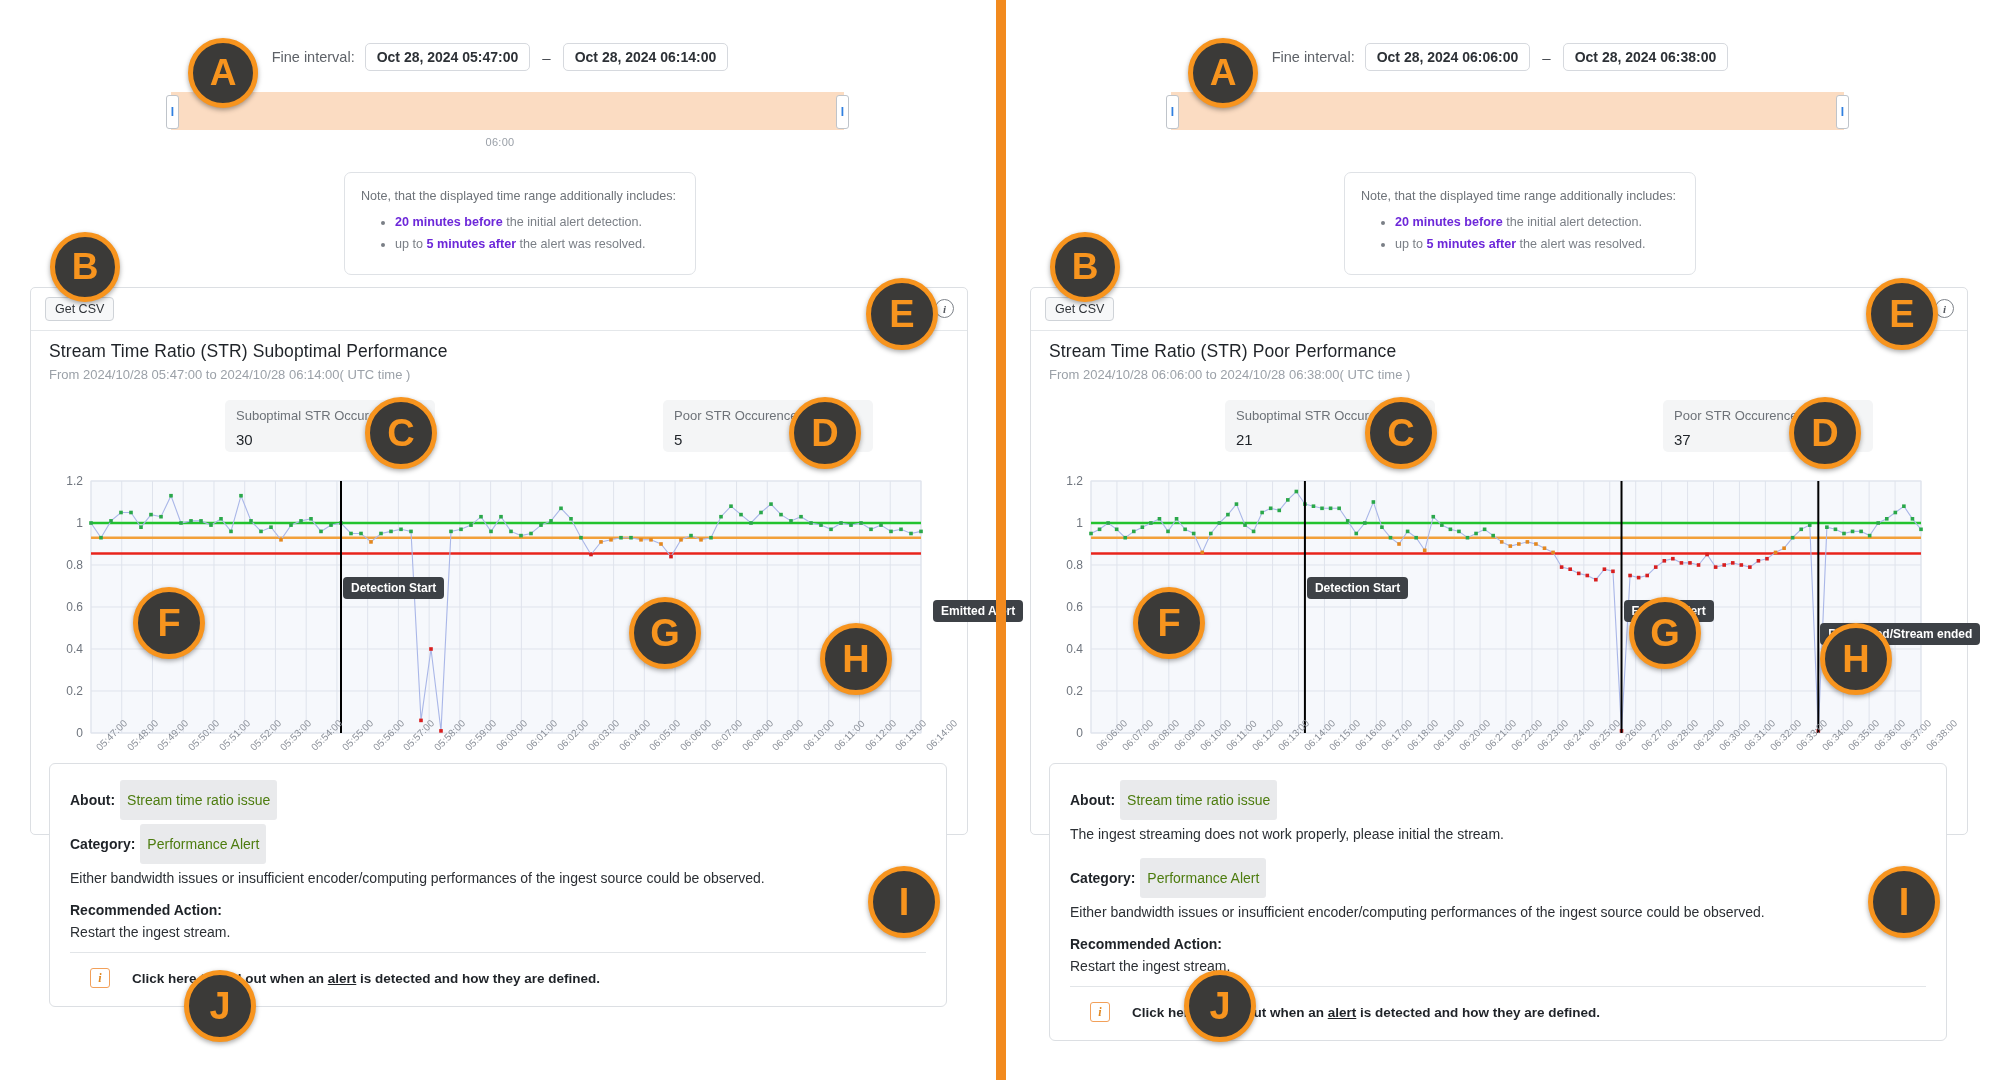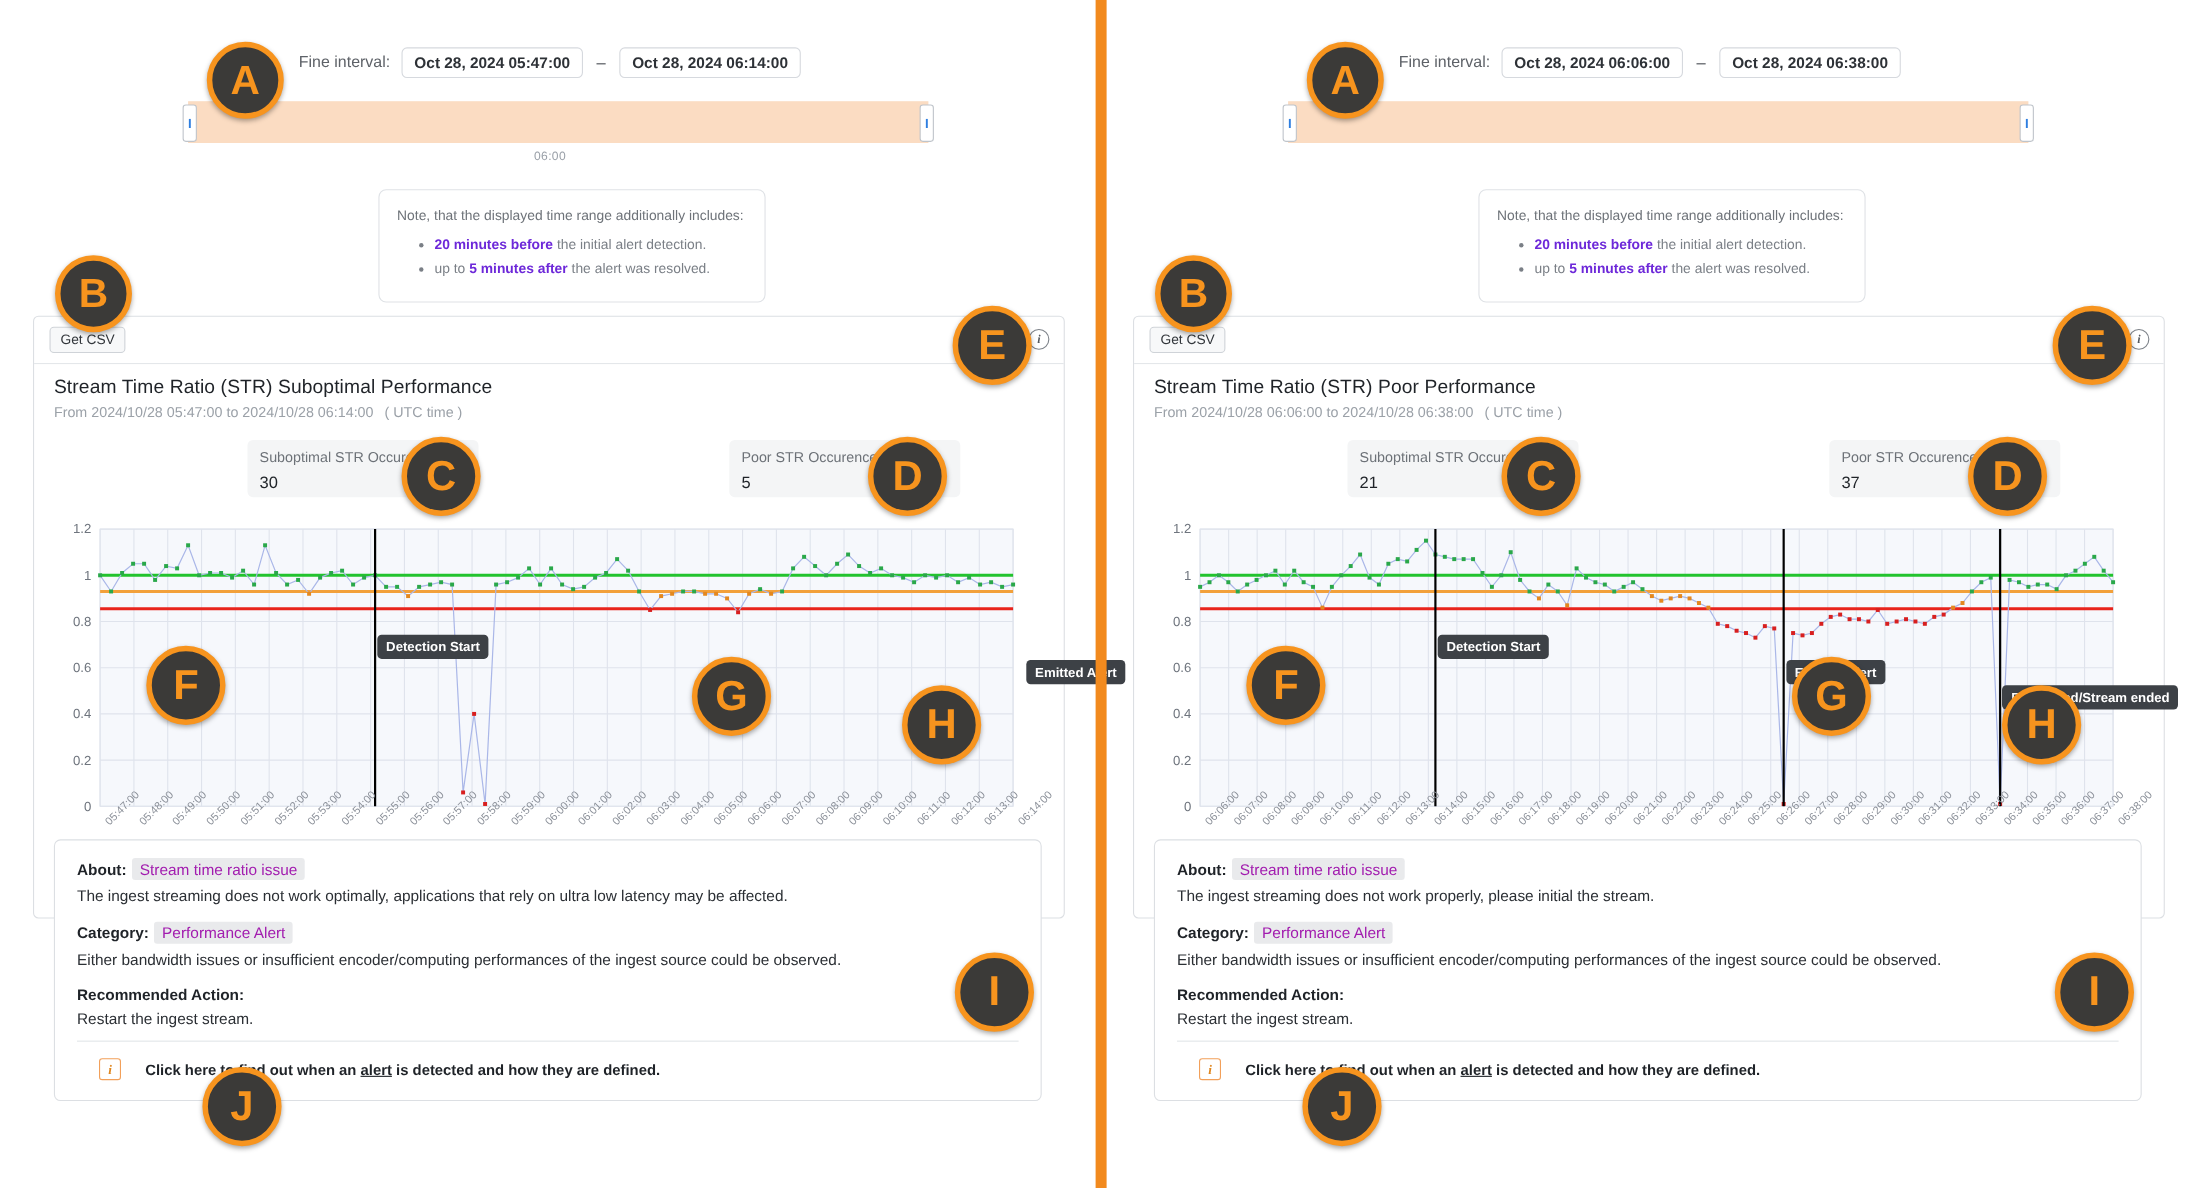--- a/index.html
+++ b/index.html
@@ -88,21 +88,21 @@
   }
 
   .card-title{
     position:absolute;left:18px;top:53px;
     font-size:17.5px;color:#1f2328;letter-spacing:.1px;
   }
   .card-sub{
     position:absolute;left:18px;top:79px;
     font-size:13px;color:#9ba1a8;
   }
-  .card-sub .utc{margin-left:10px;}
+  .card-sub .utc{}
 
   
   .tiles{position:absolute;left:18px;top:112px;width:880px;}
   .tile{
     position:absolute;width:210px;height:52px;
     background:#f4f5f6;border-radius:5px;padding:8px 11px;
     box-sizing:border-box;
   }
   .tile.t1{left:176px;}
   .tile.t2{left:614px;}
@@ -137,21 +137,21 @@
   
   .about-box{
     position:absolute;left:18px;top:475px;width:898px;
     border:1px solid #dcdfe3;border-radius:6px;background:#fff;
     box-sizing:border-box;padding:16px 20px 12px 20px;
   }
   .ab-row{margin-bottom:4px;}
   .ab-key{font-size:14px;font-weight:bold;color:#1f2328;}
   .ab-chip{
     display:inline-block;background:#e9eaec;border-radius:3px;
-    padding:2px 7px;font-size:14px;color:#a21caf;margin-left:5px;
+    padding:12px 7px;font-size:14px;color:#4d7c0f;margin-left:5px;
   }
   .ab-text{font-size:14px;color:#2b2f34;margin:6px 0 16px 0;}
   .ab-text.last{margin-bottom:10px;}
   .ab-sep{
     border-top:1px solid #e2e5e8;margin:12px 0 0 0;height:1px;
   }
   .ab-foot{
     display:flex;align-items:center;gap:22px;padding:14px 0 6px 20px;
   }
   .ab-i{
@@ -381,21 +381,20 @@
             <span class="xlab" style="left:844.2592592592592px;">06:13:00</span>
             <span class="xlab" style="left:875px;">06:14:00</span>
           </div>
           <span class="vline-label" style="left:294px;top:104px;">Detection Start</span>
           <span class="vline-label" style="left:884px;top:127px;">Emitted Alert</span>
           <span class="vline-label" style="left:1044px;top:150px;">Recovered/Stream ended</span>
           <div class="series-legend"><span class="legend-bar"></span><span>Stream Time Ratio (STR) Suboptimal Performance</span></div>
         </div>
         <div class="about-box">
           <div class="ab-row"><span class="ab-key">About:</span><span class="ab-chip">Stream time ratio issue</span></div>
-          <div class="ab-text">The ingest streaming does not work optimally, applications that rely on ultra low latency may be affected.</div>
           <div class="ab-row"><span class="ab-key">Category:</span><span class="ab-chip">Performance Alert</span></div>
           <div class="ab-text">Either bandwidth issues or insufficient encoder/computing performances of the ingest source could be observed.</div>
           <div class="ab-key">Recommended Action:</div>
           <div class="ab-text last">Restart the ingest stream.</div>
           <div class="ab-sep"></div>
           <div class="ab-foot">
             <span class="ab-i">i</span>
             <span class="ab-foot-text">Click here to find out when an <u>alert</u> is detected and how they are defined.</span>
           </div>
         </div>

